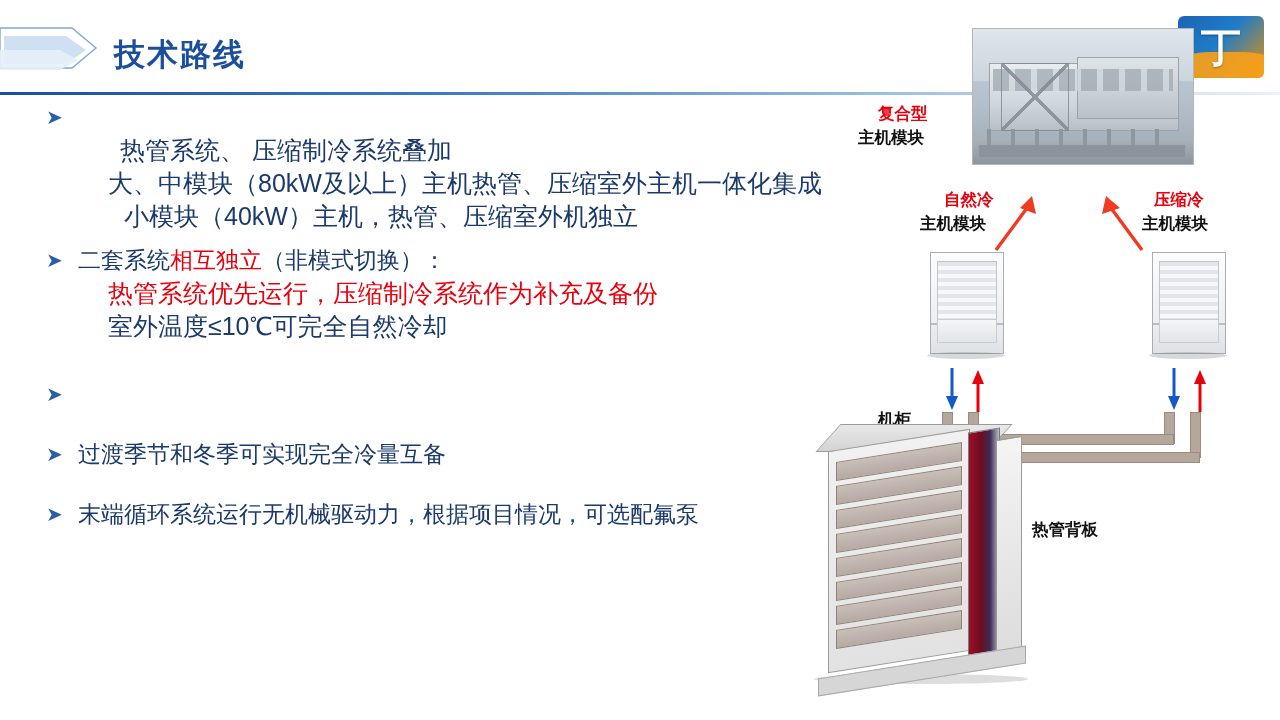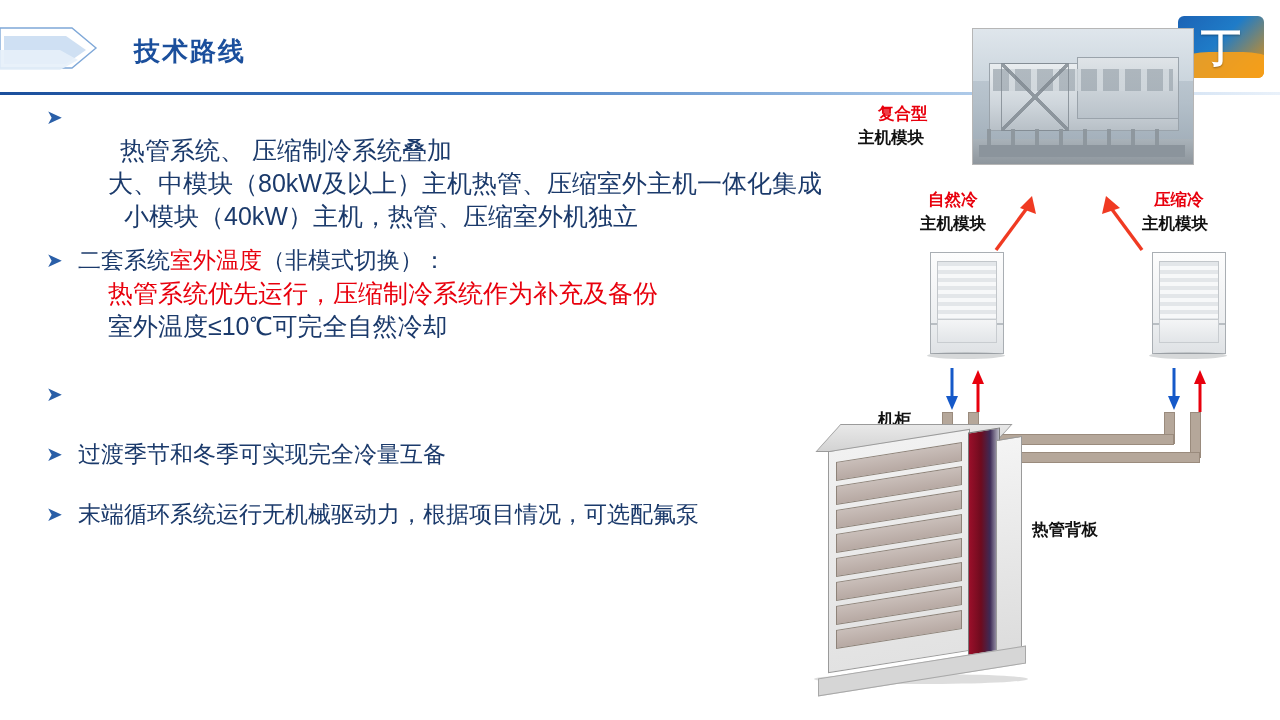--- a/index.html
+++ b/index.html
@@ -28,26 +28,25 @@
   }
   .header-rule {
     position: absolute;
     left: 0; top: 92px;
     width: 1280px; height: 3px;
     background: linear-gradient(to right, #1b4f9c 0%, #3f7ac4 35%, #9fc0e4 70%, #e9f1fa 100%);
   }
   .slide-title {
     position: absolute;
     left: 114px; top: 34px;
-    font-size: 26px;
+    font-size: 31px;
     font-weight: bold;
     color: #1b4f9c;
     letter-spacing: 2px;
     white-space: nowrap;
-    margin-left: 20px;
   }
   
   .logo {
     position: absolute;
     right: 16px; top: 16px;
     width: 86px; height: 62px;
     background: linear-gradient(135deg, #1c63b5 0%, #1f7cc8 45%, #f29100 100%);
     border-radius: 6px;
     overflow: hidden;
   }
@@ -285,21 +284,21 @@
       <div class="sub i1">热管系统、 压缩制冷系统叠加</div>
       <div class="sub i2 nowrap">大、中模块（80kW及以上）主机热管、压缩室外主机一体化集成</div>
       <div class="sub i3">小模块（40kW）主机，热管、压缩室外机独立</div>
     </div>
 
     <div class="gap-s"></div>
 
     <div class="blk">
       <div class="bullet-row">
         <span class="bullet-mark">➤</span>
-        <span class="b-main nowrap"><span>二套系统</span><span class="red">室外温度</span><span>（非模式切换）：</span></span>
+        <span class="b-main nowrap"><span>二套系统</span><span class="red">相互独立</span><span>（非模式切换）：</span></span>
       </div>
       <div class="sub i2 red-bold nowrap">热管系统优先运行，压缩制冷系统作为补充及备份</div>
       <div class="sub i2">室外温度≤10℃可完全自然冷却</div>
     </div>
 
     <div class="gap-l"></div>
 
     <div class="bullet-row">
       <span class="bullet-mark">➤</span>
     </div>
@@ -329,21 +328,21 @@
       <div class="unit2"></div>
       <div class="fanrow"></div>
       <div class="frame-x"></div>
       <div class="legs"></div>
       <div class="base"></div>
     </div>
 
     <div class="lbl red" style="left:78px; top:82px;">复合型</div>
     <div class="lbl dark" style="left:58px; top:106px;">主机模块</div>
 
-    <div class="lbl red" style="left:128px; top:168px;">自然冷</div>
+    <div class="lbl red" style="left:144px; top:168px;">自然冷</div>
     <div class="lbl dark" style="left:120px; top:192px;">主机模块</div>
 
     <div class="lbl red" style="left:354px; top:168px;">压缩冷</div>
     <div class="lbl dark" style="left:342px; top:192px;">主机模块</div>
 
     <div class="arw" style="left:186px; top:172px;">
       <svg width="60" height="60" viewBox="0 0 60 60">
         <path d="M10,58 L44,12" stroke="#f03a22" stroke-width="3.4" fill="none"></path>
         <polygon points="46,4 50,22 34,16" fill="#f03a22"></polygon>
       </svg>

